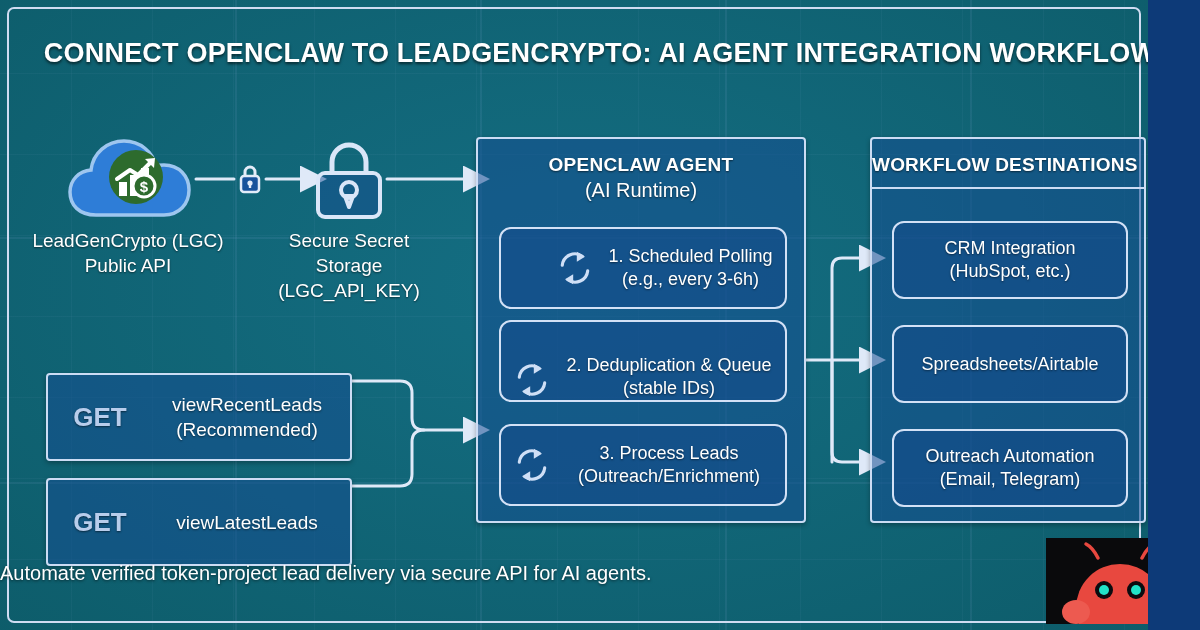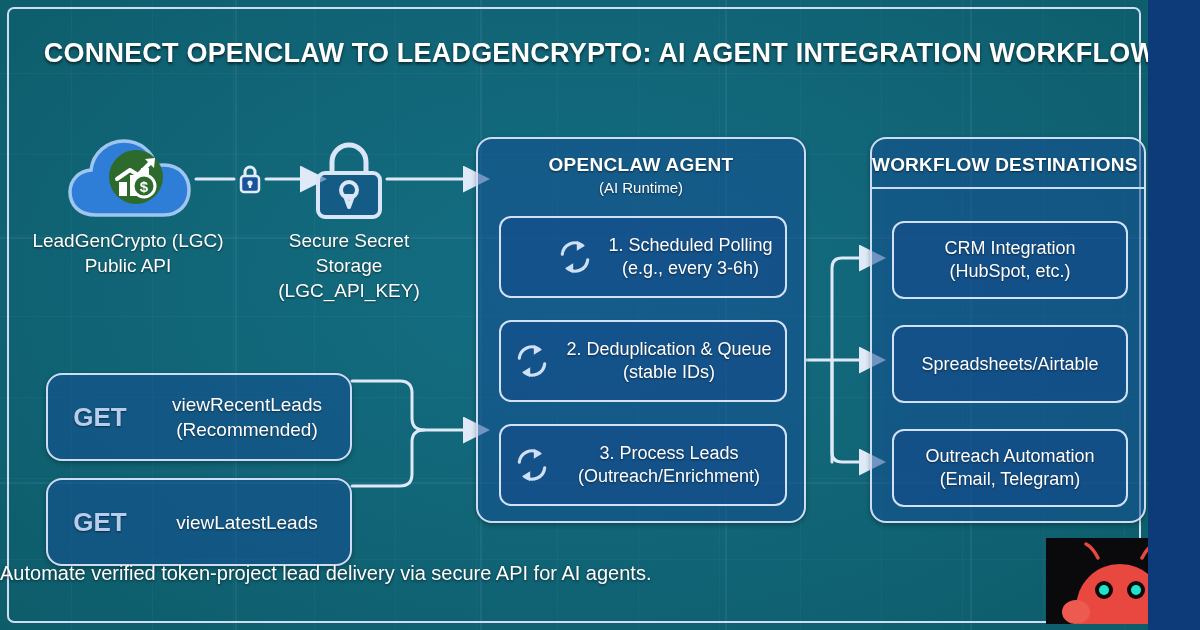--- a/index.html
+++ b/index.html
@@ -56,21 +56,21 @@
     text-shadow: 0 1px 3px rgba(0,0,0,0.6);
   }
 
   
   #wires { position: absolute; inset: 0; width: 1200px; height: 630px; pointer-events: none; }
 
   
   .card {
     position: absolute;
     border: 2.5px solid #ccdcf4;
-    border-radius: 16px;
+    border-radius: 4px;
     background: rgba(22,78,145,0.55);
     box-shadow: 0 2px 5px rgba(0,0,0,0.3);
   }
   .inner-card {
     position: absolute;
     border: 2.5px solid #d3e1f6;
     border-radius: 12px;
     background: rgba(20,72,140,0.45);
   }
 
@@ -108,21 +108,21 @@
 
   
   #agent-panel { left: 476px; top: 137px; width: 330px; height: 386px; }
   #agent-title {
     position: absolute; left: 0; top: 15px; width: 100%;
     text-align: center; font-size: 19px; font-weight: bold; color: #fff;
     letter-spacing: 0.3px; text-shadow: 0 1px 2px rgba(0,0,0,0.55);
   }
   #agent-sub {
     position: absolute; left: 0; top: 40px; width: 100%;
-    text-align: center; font-size: 15px; color: #fff;
+    text-align: center; font-size: 20px; color: #fff;
     text-shadow: 0 1px 2px rgba(0,0,0,0.55);
   }
   .step {
     left: 21px; width: 288px; height: 82px;
     display: flex; align-items: center;
   }
   .step-icon { width: 62px; flex: none; display: flex; align-items: center; justify-content: center; }
   .step-text {
     flex: 1; text-align: center; padding-right: 10px;
     font-size: 18px; line-height: 23px; color: #fff;
@@ -248,38 +248,38 @@
     <div class="get-verb">GET</div>
     <div class="get-name">
       <div>viewLatestLeads</div>
     </div>
   </div>
 
   <div class="card" id="agent-panel">
     <div id="agent-title">OPENCLAW AGENT</div>
     <div id="agent-sub">(AI Runtime)</div>
 
-    <div class="inner-card step" style="top:77px;padding-left:43px;">
+    <div class="inner-card step" style="top:88px;padding-left:43px;">
       <div class="step-icon">
         <svg viewBox="0 0 44 44" width="40" height="40">
           <g fill="none" stroke="#cfdff6" stroke-width="3.4" stroke-linecap="round">
             <path d="M8,19 A14,14 0 0,1 30,9"></path>
             <path d="M36,25 A14,14 0 0,1 14,35"></path>
           </g>
           <path d="M24,4 L33,9.5 L24,15 Z" fill="#cfdff6"></path>
           <path d="M20,40 L11,34.5 L20,29 Z" fill="#cfdff6"></path>
         </svg>
       </div>
       <div class="step-text">
         <div>1. Scheduled Polling</div>
         <div>(e.g., every 3-6h)</div>
       </div>
     </div>
 
-    <div class="inner-card step" style="top:181px;">
+    <div class="inner-card step" style="top:181px;align-items:flex-end;">
       <div class="step-icon">
         <svg viewBox="0 0 44 44" width="40" height="40">
           <g fill="none" stroke="#cfdff6" stroke-width="3.4" stroke-linecap="round">
             <path d="M8,19 A14,14 0 0,1 30,9"></path>
             <path d="M36,25 A14,14 0 0,1 14,35"></path>
           </g>
           <path d="M24,4 L33,9.5 L24,15 Z" fill="#cfdff6"></path>
           <path d="M20,40 L11,34.5 L20,29 Z" fill="#cfdff6"></path>
         </svg>
       </div>

